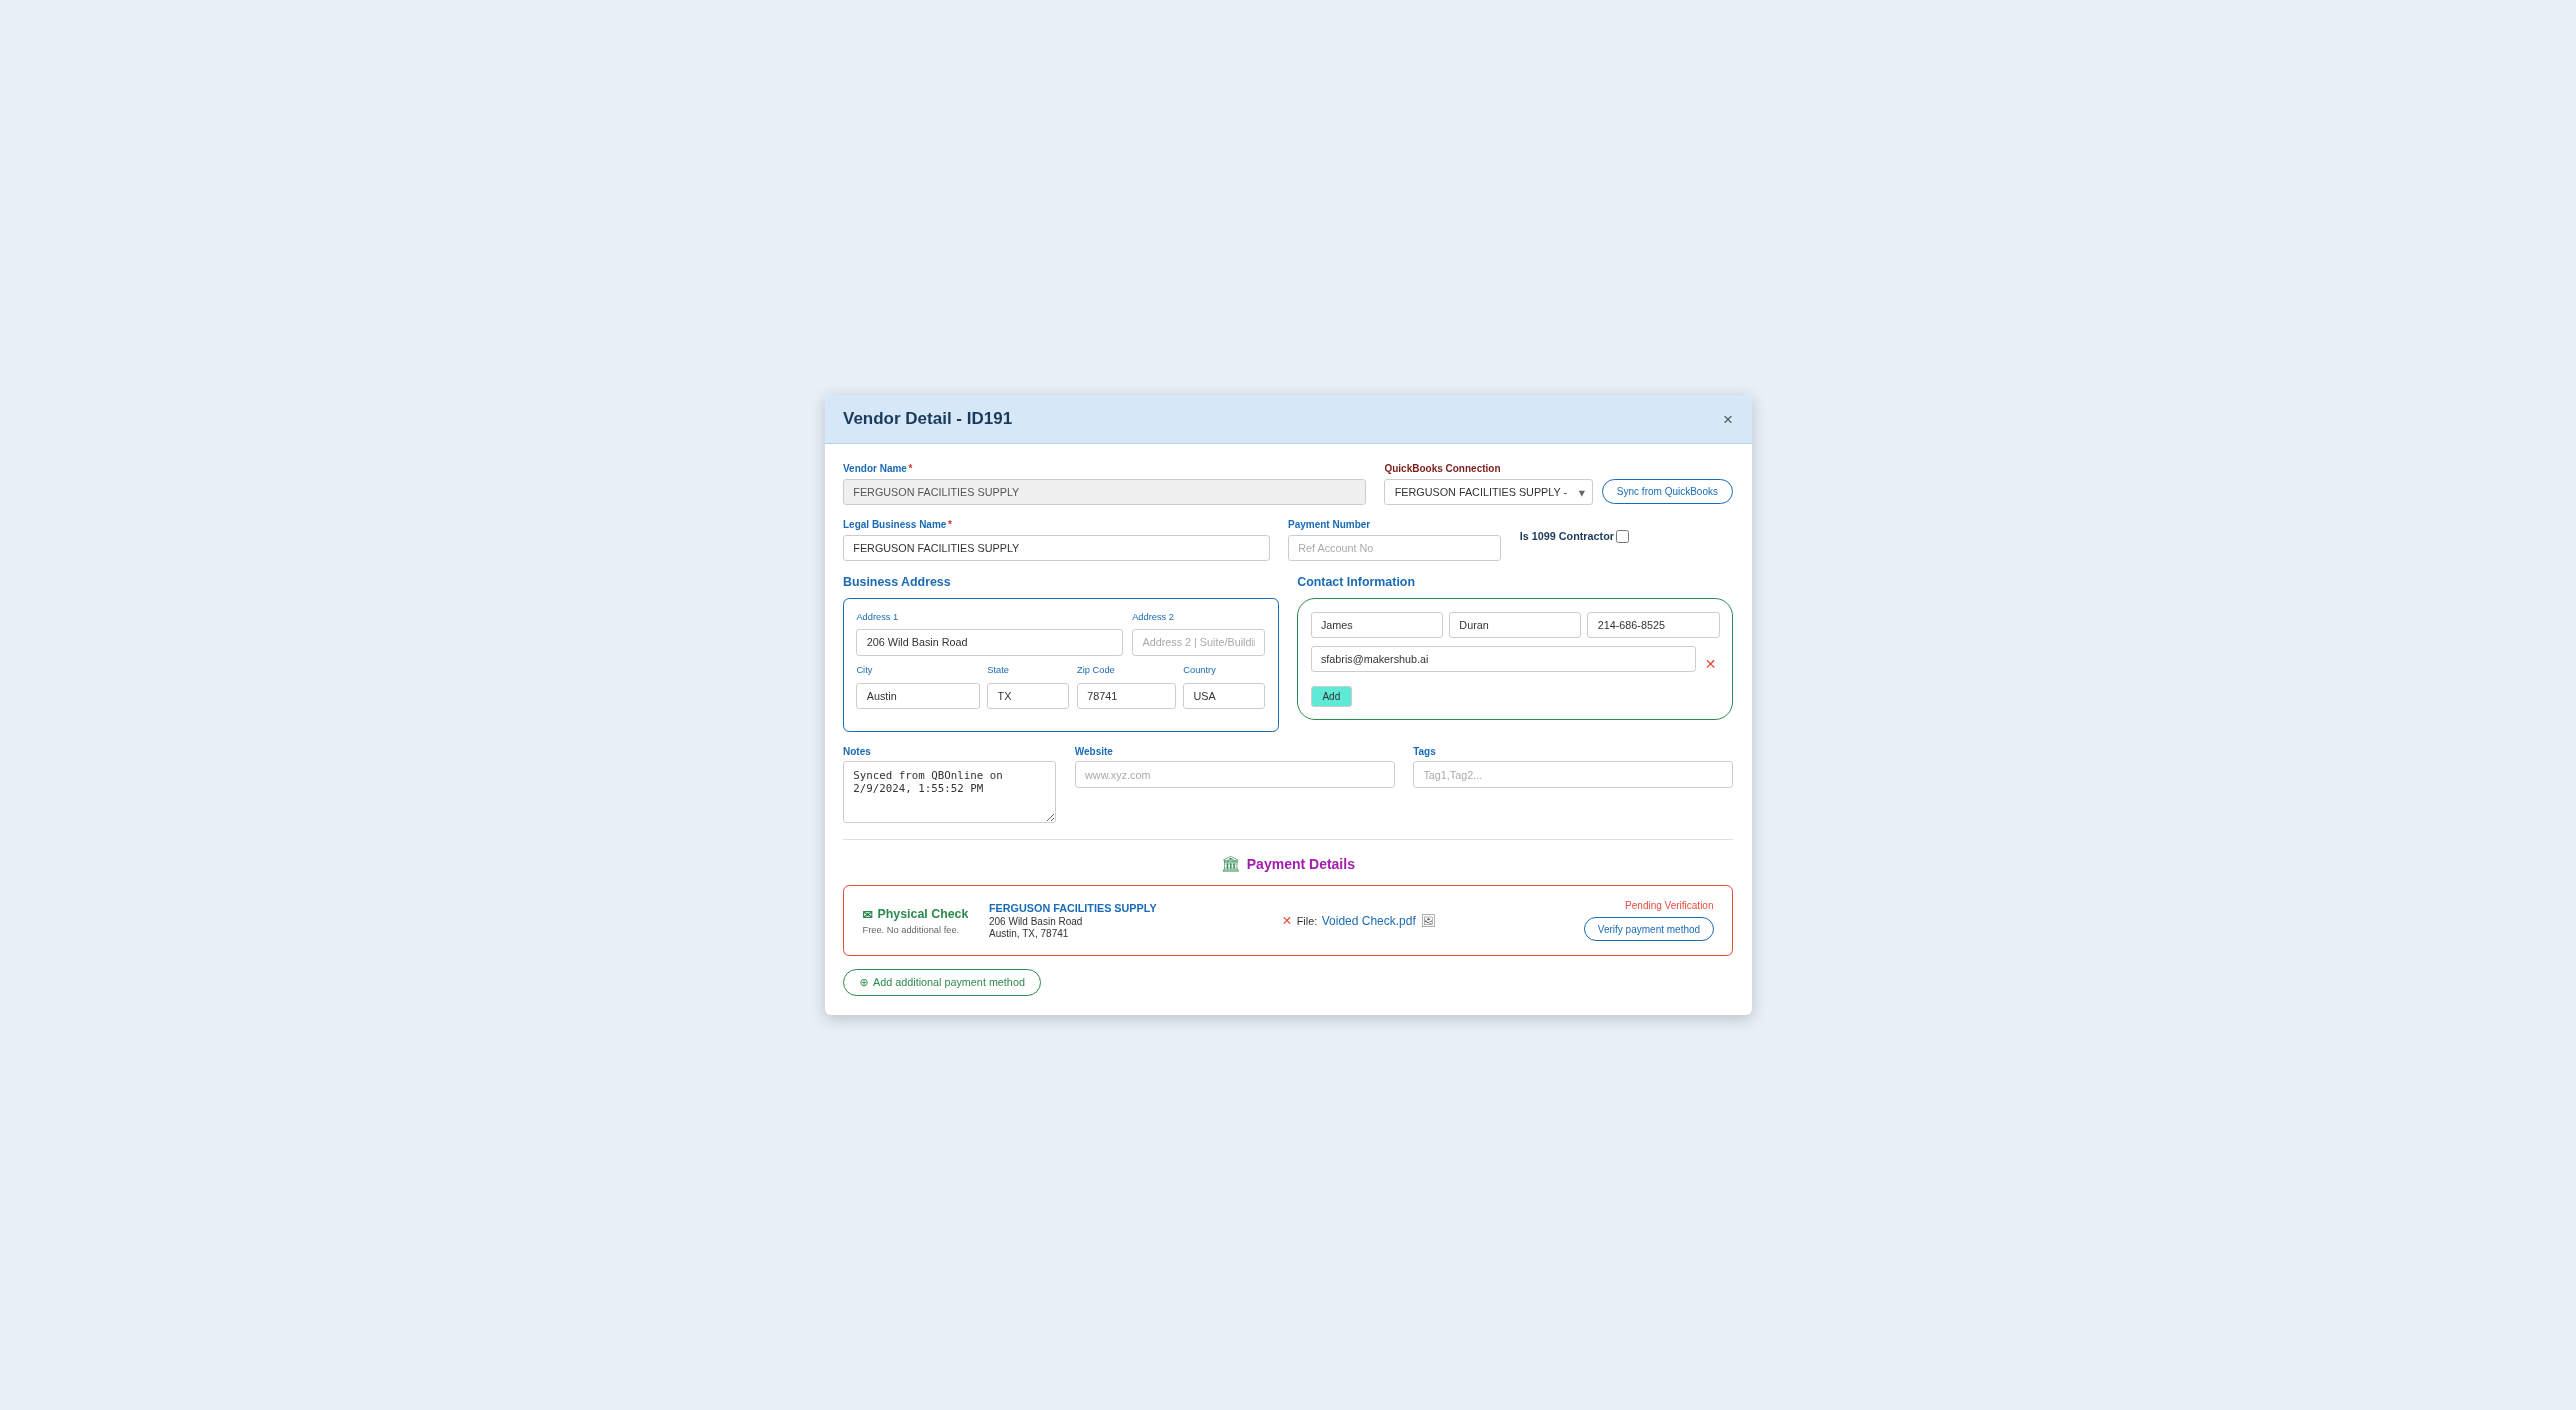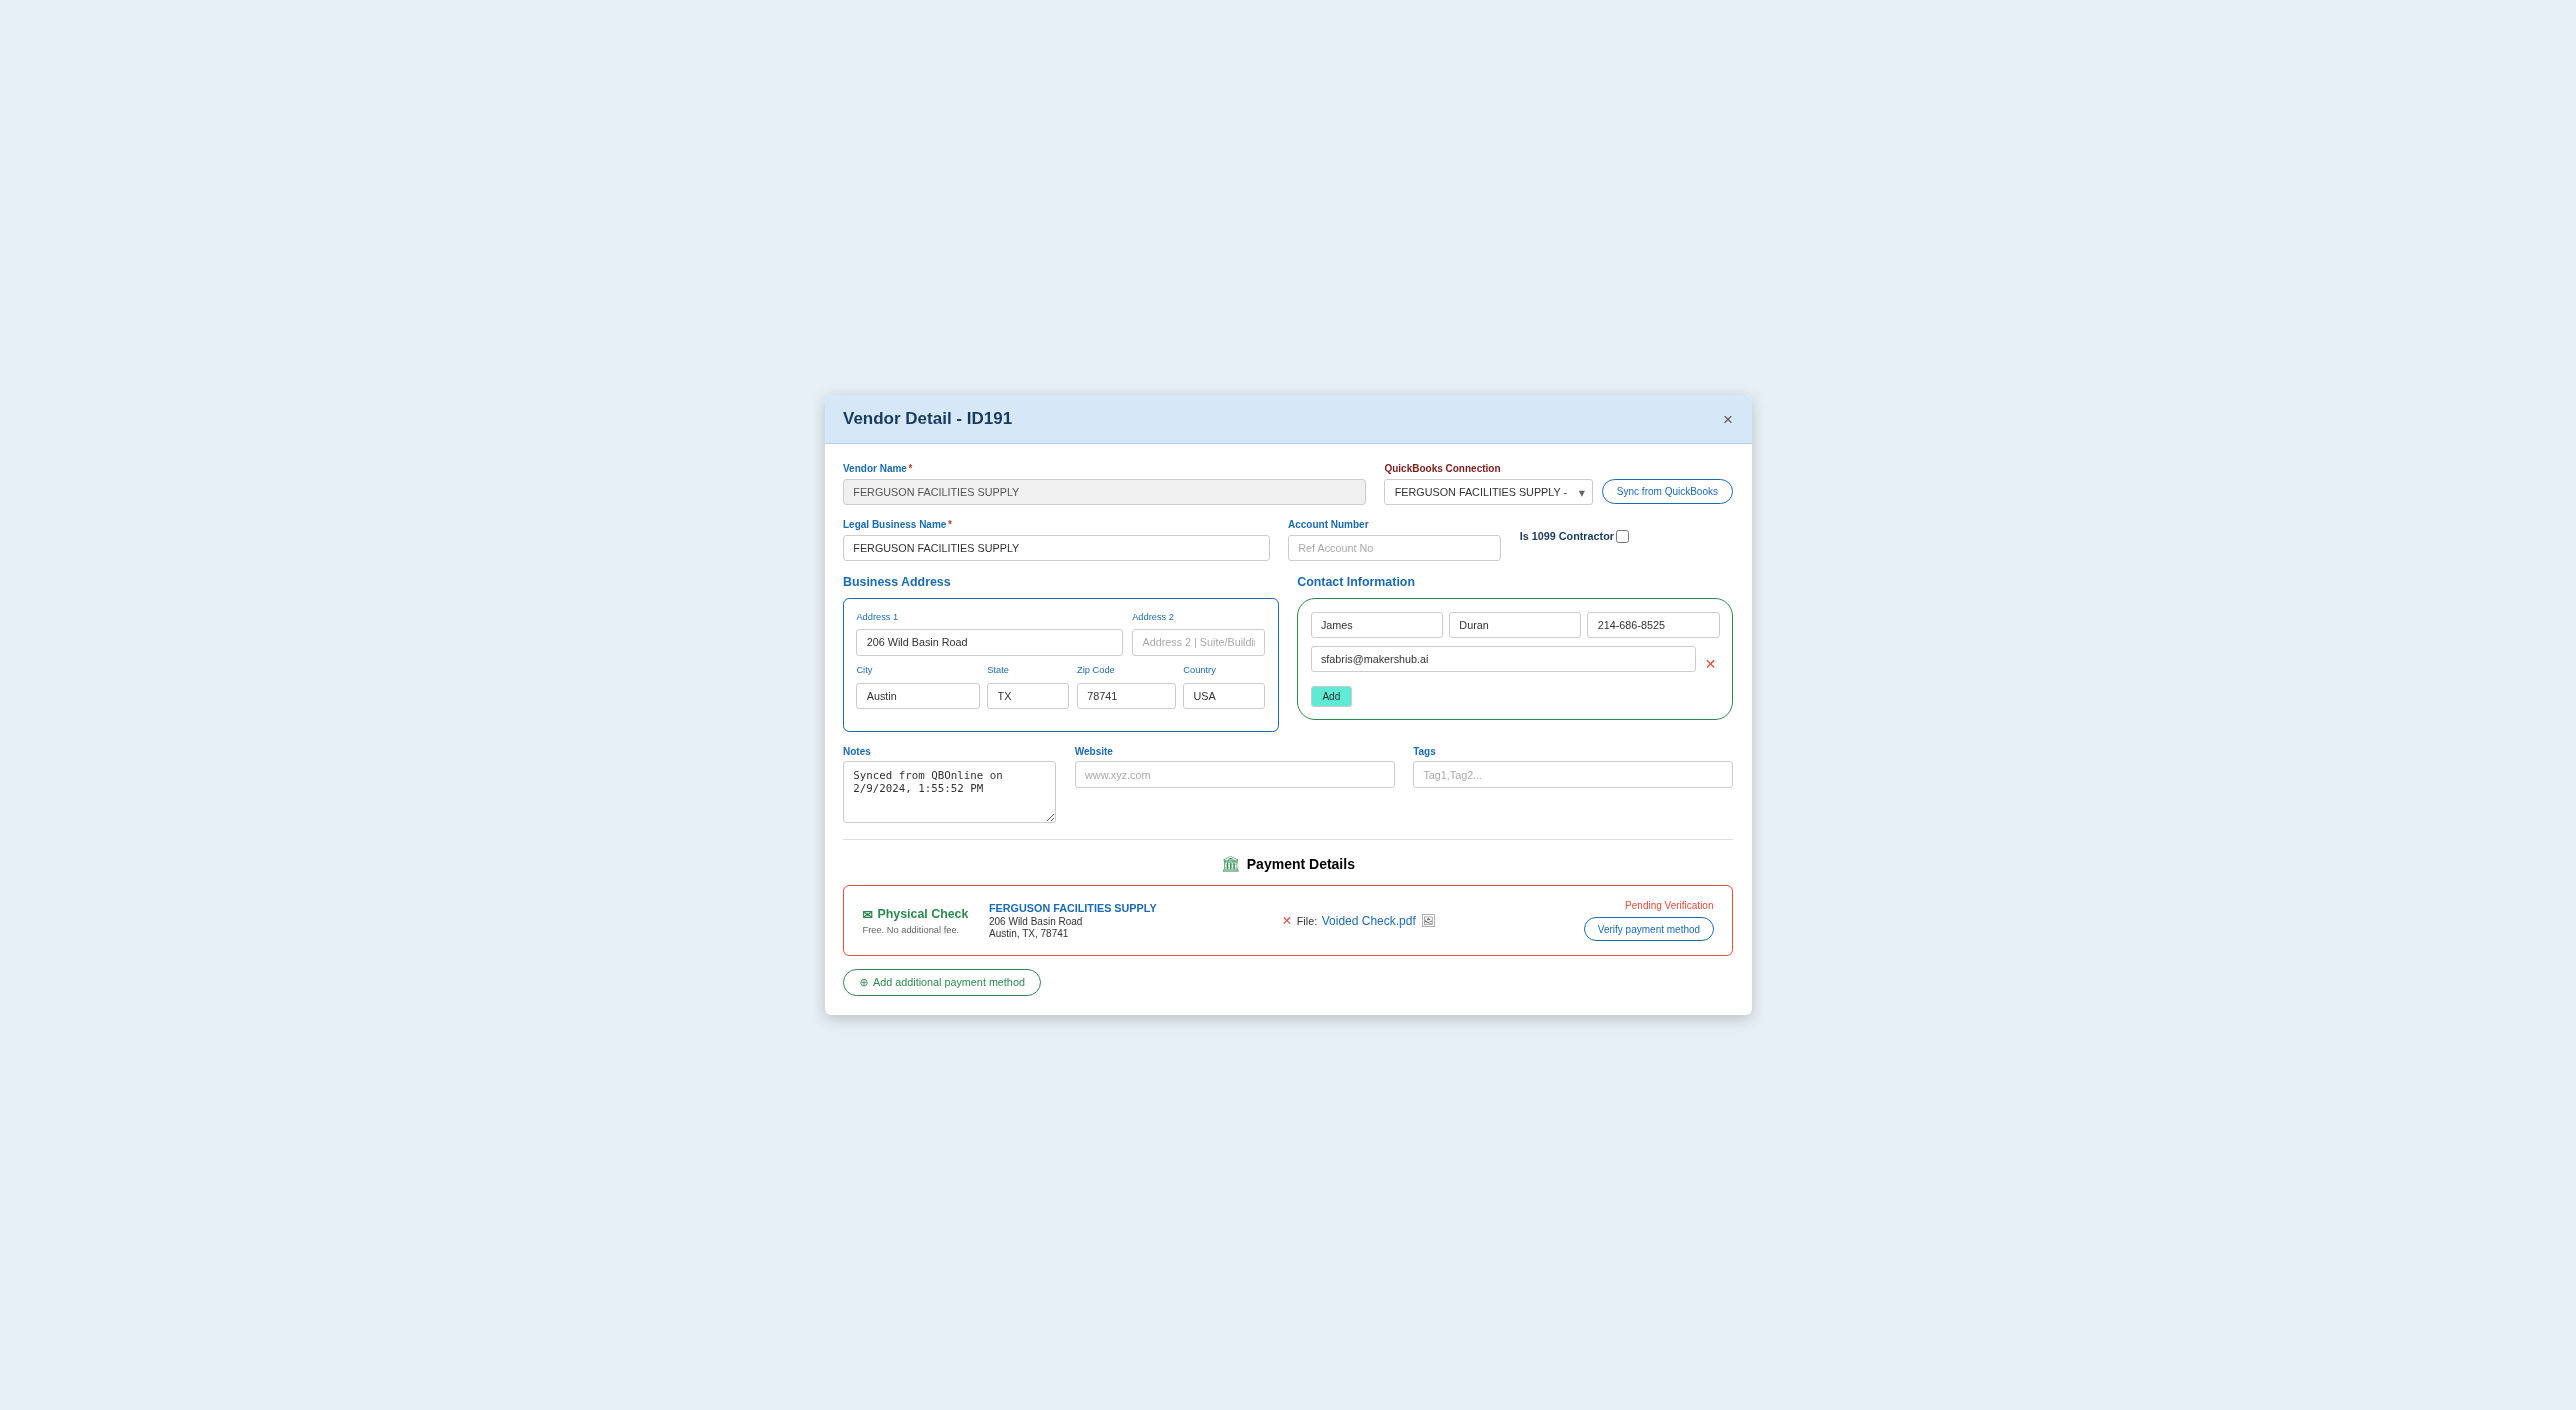--- a/index.html
+++ b/index.html
@@ -204,21 +204,21 @@
     .payment-header {
       display: flex;
       align-items: center;
       justify-content: center;
       gap: 6.2px;
       margin-bottom: 12.4px;
     }
     .payment-header-title {
       font-size: 14px;
       font-weight: bold;
-      color: #000000;
+      color: #a21caf;
     }
     .bank-icon {
       color: #2d8a4e;
       font-size: 15.4px;
     }
     .payment-card {
       border: 1.5px solid #e74c3c;
       border-radius: 6.2px;
       padding: 14px 18.5px;
       display: flex;
@@ -357,21 +357,21 @@
     </div>
 
     <div class="form-row">
       <div class="form-group flex-2">
         <label>
           <span>Legal Business Name</span><span class="required">*</span>
         </label>
         <input type="text" value="FERGUSON FACILITIES SUPPLY" style="">
       </div>
       <div class="form-group flex-1">
-        <label>Account Number</label>
+        <label>Payment Number</label>
         <input type="text" placeholder="Ref Account No" style="">
       </div>
       <div class="form-group flex-1">
         <div class="contractor-row">
           <label style="color:#1a3a5c; font-size:10.8px;">Is 1099 Contractor</label>
           <input type="checkbox" style="">
         </div>
       </div>
     </div>
 

